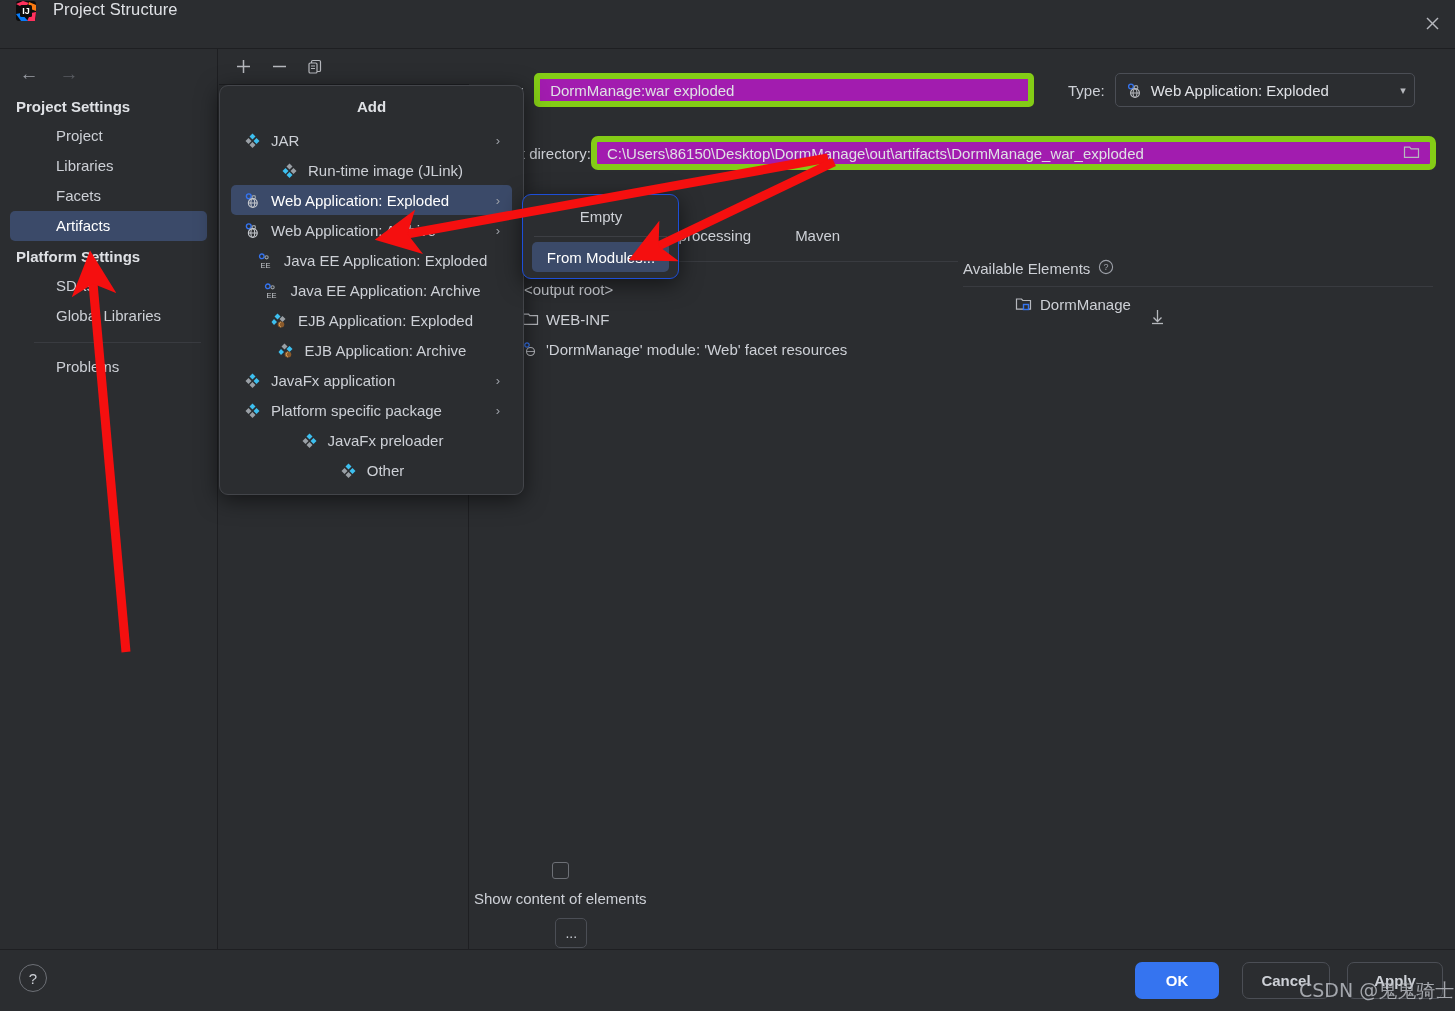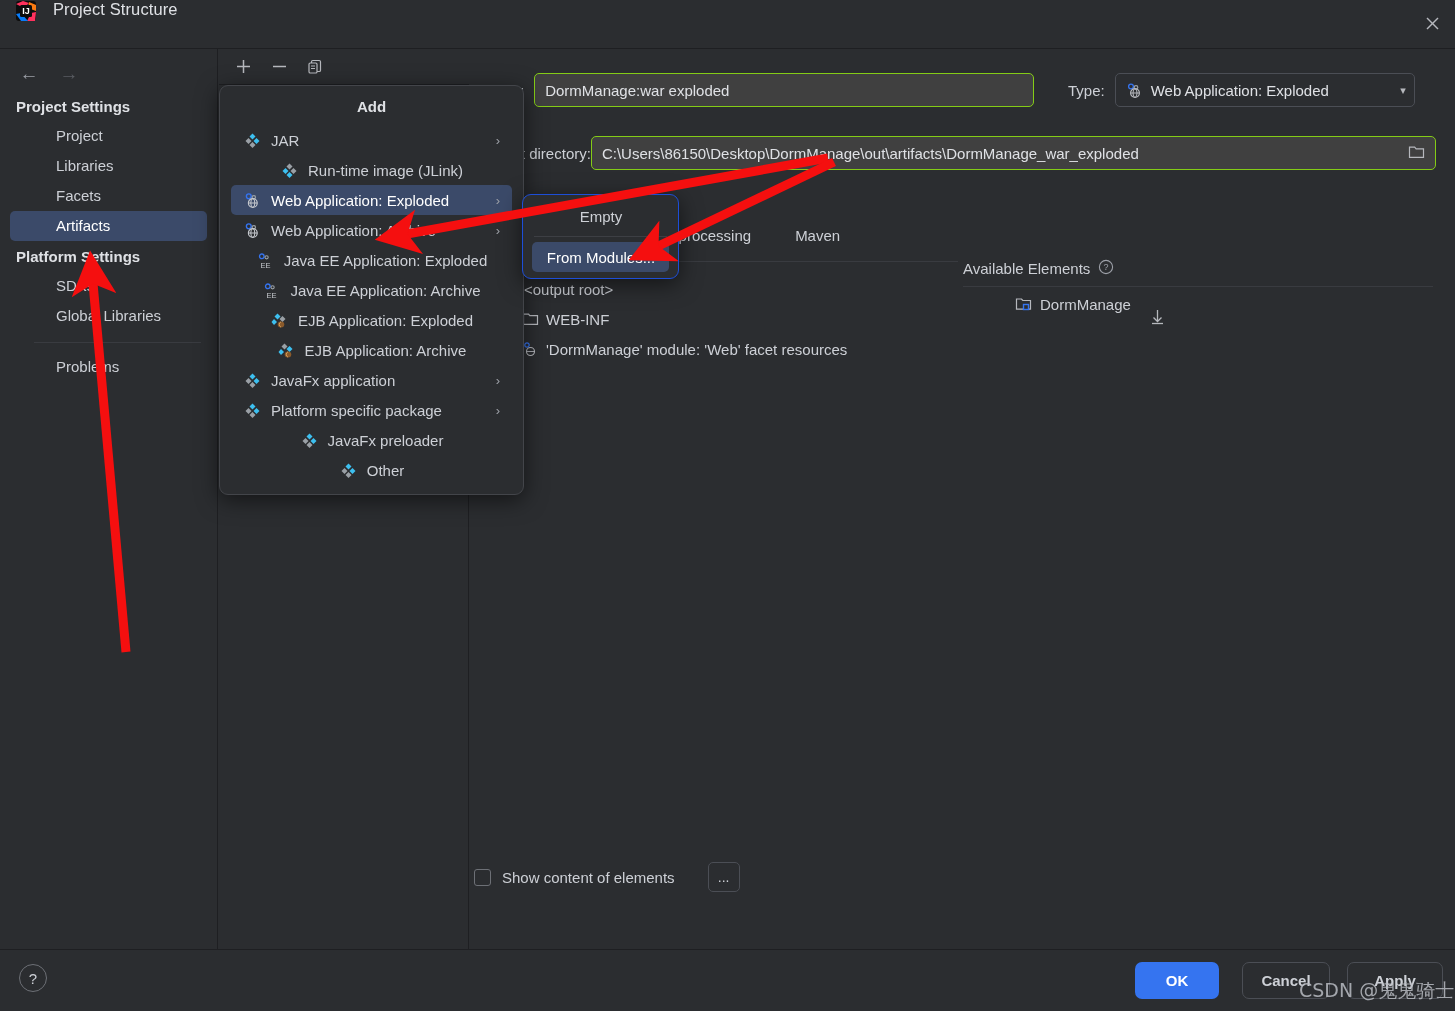--- a/index.html
+++ b/index.html
@@ -73,21 +73,21 @@
   }
 
   
   .detail {
     position: absolute; left: 470px; top: 49px; width: 985px; height: 900px;
     background: #2b2d30;
   }
   .row { position: absolute; display: flex; align-items: center; }
   .fld-label { font-size: 15px; color: #cdd0d6; }
   .textfield {
-    background: #404040; border: 1px solid #84cc16; border-radius: 5px;
+    background: #a21caf; border: 6px solid #84cc16; border-radius: 5px;
     height: 34px; display: flex; align-items: center; padding: 0 10px;
     font-size: 15px; color: #dfe1e5;
   }
   .combo {
     background: #2b2d30; border: 1px solid #4b4e55; border-radius: 5px;
     height: 34px; display: flex; align-items: center; padding: 0 8px 0 10px;
     font-size: 15px; color: #dfe1e5; gap: 8px;
   }
   .combo .caret { margin-left: auto; color: #b6b8bd; font-size: 11px; }
   .browse-ico { margin-left: auto; color: #b6b8bd; font-size: 15px; }
@@ -117,21 +117,21 @@
   }
   .avail-item {
     position: absolute; left: 1005px; top: 296px;
     display: flex; align-items: center; gap: 8px; font-size: 15px; color: #cdd0d6; padding-left: 10px;
   }
   .moveicon {
     position: absolute; left: 678px; top: 258px; color: #b6b8bd; font-size: 17px;
   }
 
   .showcontent {
-    position: absolute; left: 474px; top: 862px; display: flex; align-items: center; gap: 11px;
+    position: absolute; left: 474px; top: 862px; display: flex; align-items: center; gap: 11px; flex-direction: column;
   }
   .chkbox {
     width: 17px; height: 17px; border: 1px solid #6d7076; border-radius: 3px; background: #2b2d30;
   }
   .showcontent .lbl { font-size: 15px; color: #cdd0d6; }
   .dots-btn {
     width: 32px; height: 30px; border: 1px solid #4b4e55; border-radius: 5px;
     display: flex; align-items: center; justify-content: center;
     font-size: 14px; color: #cdd0d6; margin-left: 22px;
   }
@@ -286,21 +286,21 @@
             <line x1="4.6" y1="11" x2="13.4" y2="11" stroke="#b6b8bd" stroke-width="1"></line>
           </svg>
         </span>
         <span>Web Application: Exploded</span>
         <span class="caret">▾</span>
       </div>
     </div>
 
     <div class="row" style="left:10px; top:87px;">
       <div class="fld-label">Output directory:</div>
-      <div class="textfield" style="width:845px; margin-left:0;">
+      <div class="textfield" style="width:845px; margin-left:0;border-radius:7px;">
         <span>C:\Users\86150\Desktop\DormManage\out\artifacts\DormManage_war_exploded</span>
         <span class="browse-ico">
           <svg width="17" height="15" viewBox="0 0 17 15">
             <path d="M1.5 3.2 h5.2 l1.4 1.6 h7.4 v8.5 h-14 z" fill="none" stroke="#b6b8bd" stroke-width="1.2"></path>
           </svg>
         </span>
       </div>
     </div>
 
     <div class="tabs">

